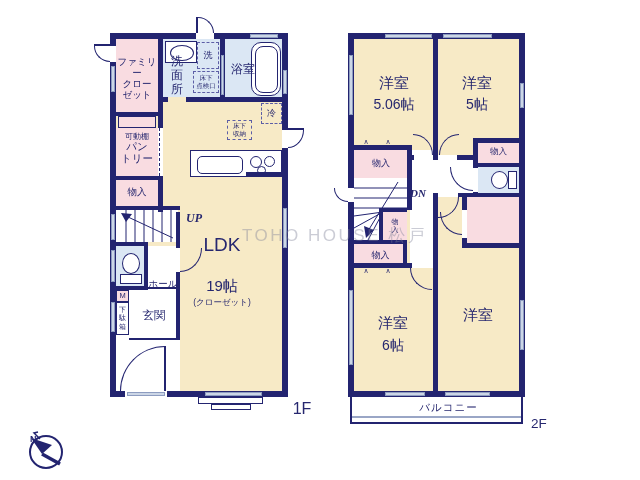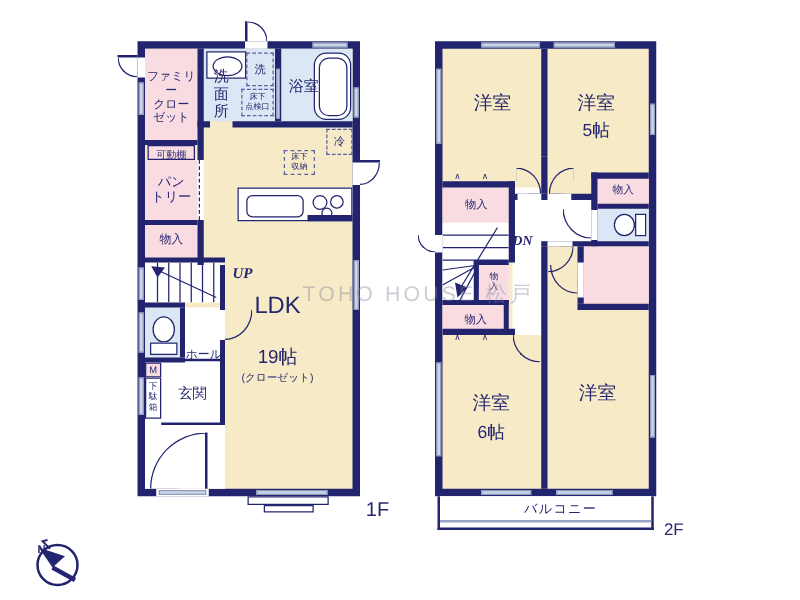--- a/index.html
+++ b/index.html
@@ -120,21 +120,21 @@
   <div class="win" style="left:283px;top:208px;width:4px;height:40px"></div>
   <div class="win" style="left:283px;top:70px;width:4px;height:24px"></div>
   <div class="win" style="left:250px;top:34px;width:28px;height:4px"></div>
   <div class="win" style="left:205px;top:392px;width:57px;height:4px"></div>
   <div class="fix" style="left:198px;top:397px;width:65px;height:7px;border-width:1.5px"></div>
   <div class="fix" style="left:211px;top:404px;width:40px;height:6px;border-width:1.5px"></div>
 
   <div class="lbl" style="left:116px;top:58px;width:42px;height:42px;font-size:9.5px">ファミリー
 クロー
 ゼット</div>
-  <div class="lbl" style="left:118px;top:119px;width:38px;height:10px;font-size:8px">可動棚</div>
+  <div class="lbl" style="left:118px;top:132px;width:38px;height:10px;font-size:8px">可動棚</div>
   <div class="lbl" style="left:118px;top:138px;width:38px;height:28px;font-size:10.5px">パン
 トリー</div>
   <div class="lbl" style="left:118px;top:186px;width:38px;height:13px;font-size:9.5px">物入</div>
   <div class="lbl" style="left:166px;top:54px;width:22px;height:44px;font-size:12px">洗
 面
 所</div>
   <div class="lbl" style="left:228px;top:62px;width:30px;height:15px;font-size:12px">浴室</div>
   <div class="lbl serif" style="left:181px;top:212px;width:26px;height:14px;font-size:12px">UP</div>
   <div class="lbl" style="left:145px;top:279px;width:36px;height:11px;font-size:9.5px">ホール</div>
   <div class="lbl" style="left:116.5px;top:291px;width:12px;height:10px;font-size:7.5px">M</div>
@@ -210,20 +210,21 @@
   <div class="win" style="left:349px;top:290px;width:4px;height:75px"></div>
   <div class="win" style="left:520px;top:83px;width:4px;height:25px"></div>
   <div class="win" style="left:520px;top:300px;width:4px;height:50px"></div>
   <div class="win" style="left:385px;top:392px;width:40px;height:4px"></div>
   <div class="win" style="left:445px;top:392px;width:45px;height:4px"></div>
 
   <div class="a wh" style="left:350px;top:397px;width:173px;height:27px;border:2px solid #232470;border-top:none;box-sizing:border-box"></div>
   <div class="a" style="left:352px;top:416px;width:169px;height:2px;background:#9aa6c6"></div>
 
   <div class="lbl" style="left:364px;top:74px;width:60px;height:18px;font-size:15px">洋室</div>
+  <div class="lbl" style="left:354px;top:96px;width:80px;height:17px;font-size:14px">5.06帖</div>
   <div class="lbl" style="left:447px;top:74px;width:60px;height:18px;font-size:15px">洋室</div>
   <div class="lbl" style="left:452px;top:96px;width:50px;height:17px;font-size:14px">5帖</div>
   <div class="lbl" style="left:363px;top:314px;width:60px;height:18px;font-size:15px">洋室</div>
   <div class="lbl" style="left:368px;top:337px;width:50px;height:16px;font-size:14px">6帖</div>
   <div class="lbl" style="left:448px;top:306px;width:60px;height:18px;font-size:15px">洋室</div>
   <div class="lbl" style="left:362px;top:157px;width:38px;height:13px;font-size:9px">物入</div>
   <div class="lbl" style="left:478px;top:146px;width:41px;height:12px;font-size:8.5px">物入</div>
   <div class="lbl" style="left:358px;top:249px;width:45px;height:13px;font-size:9px">物入</div>
   <div class="lbl" style="left:387px;top:214px;width:16px;height:24px;font-size:7px">物
 入</div>

